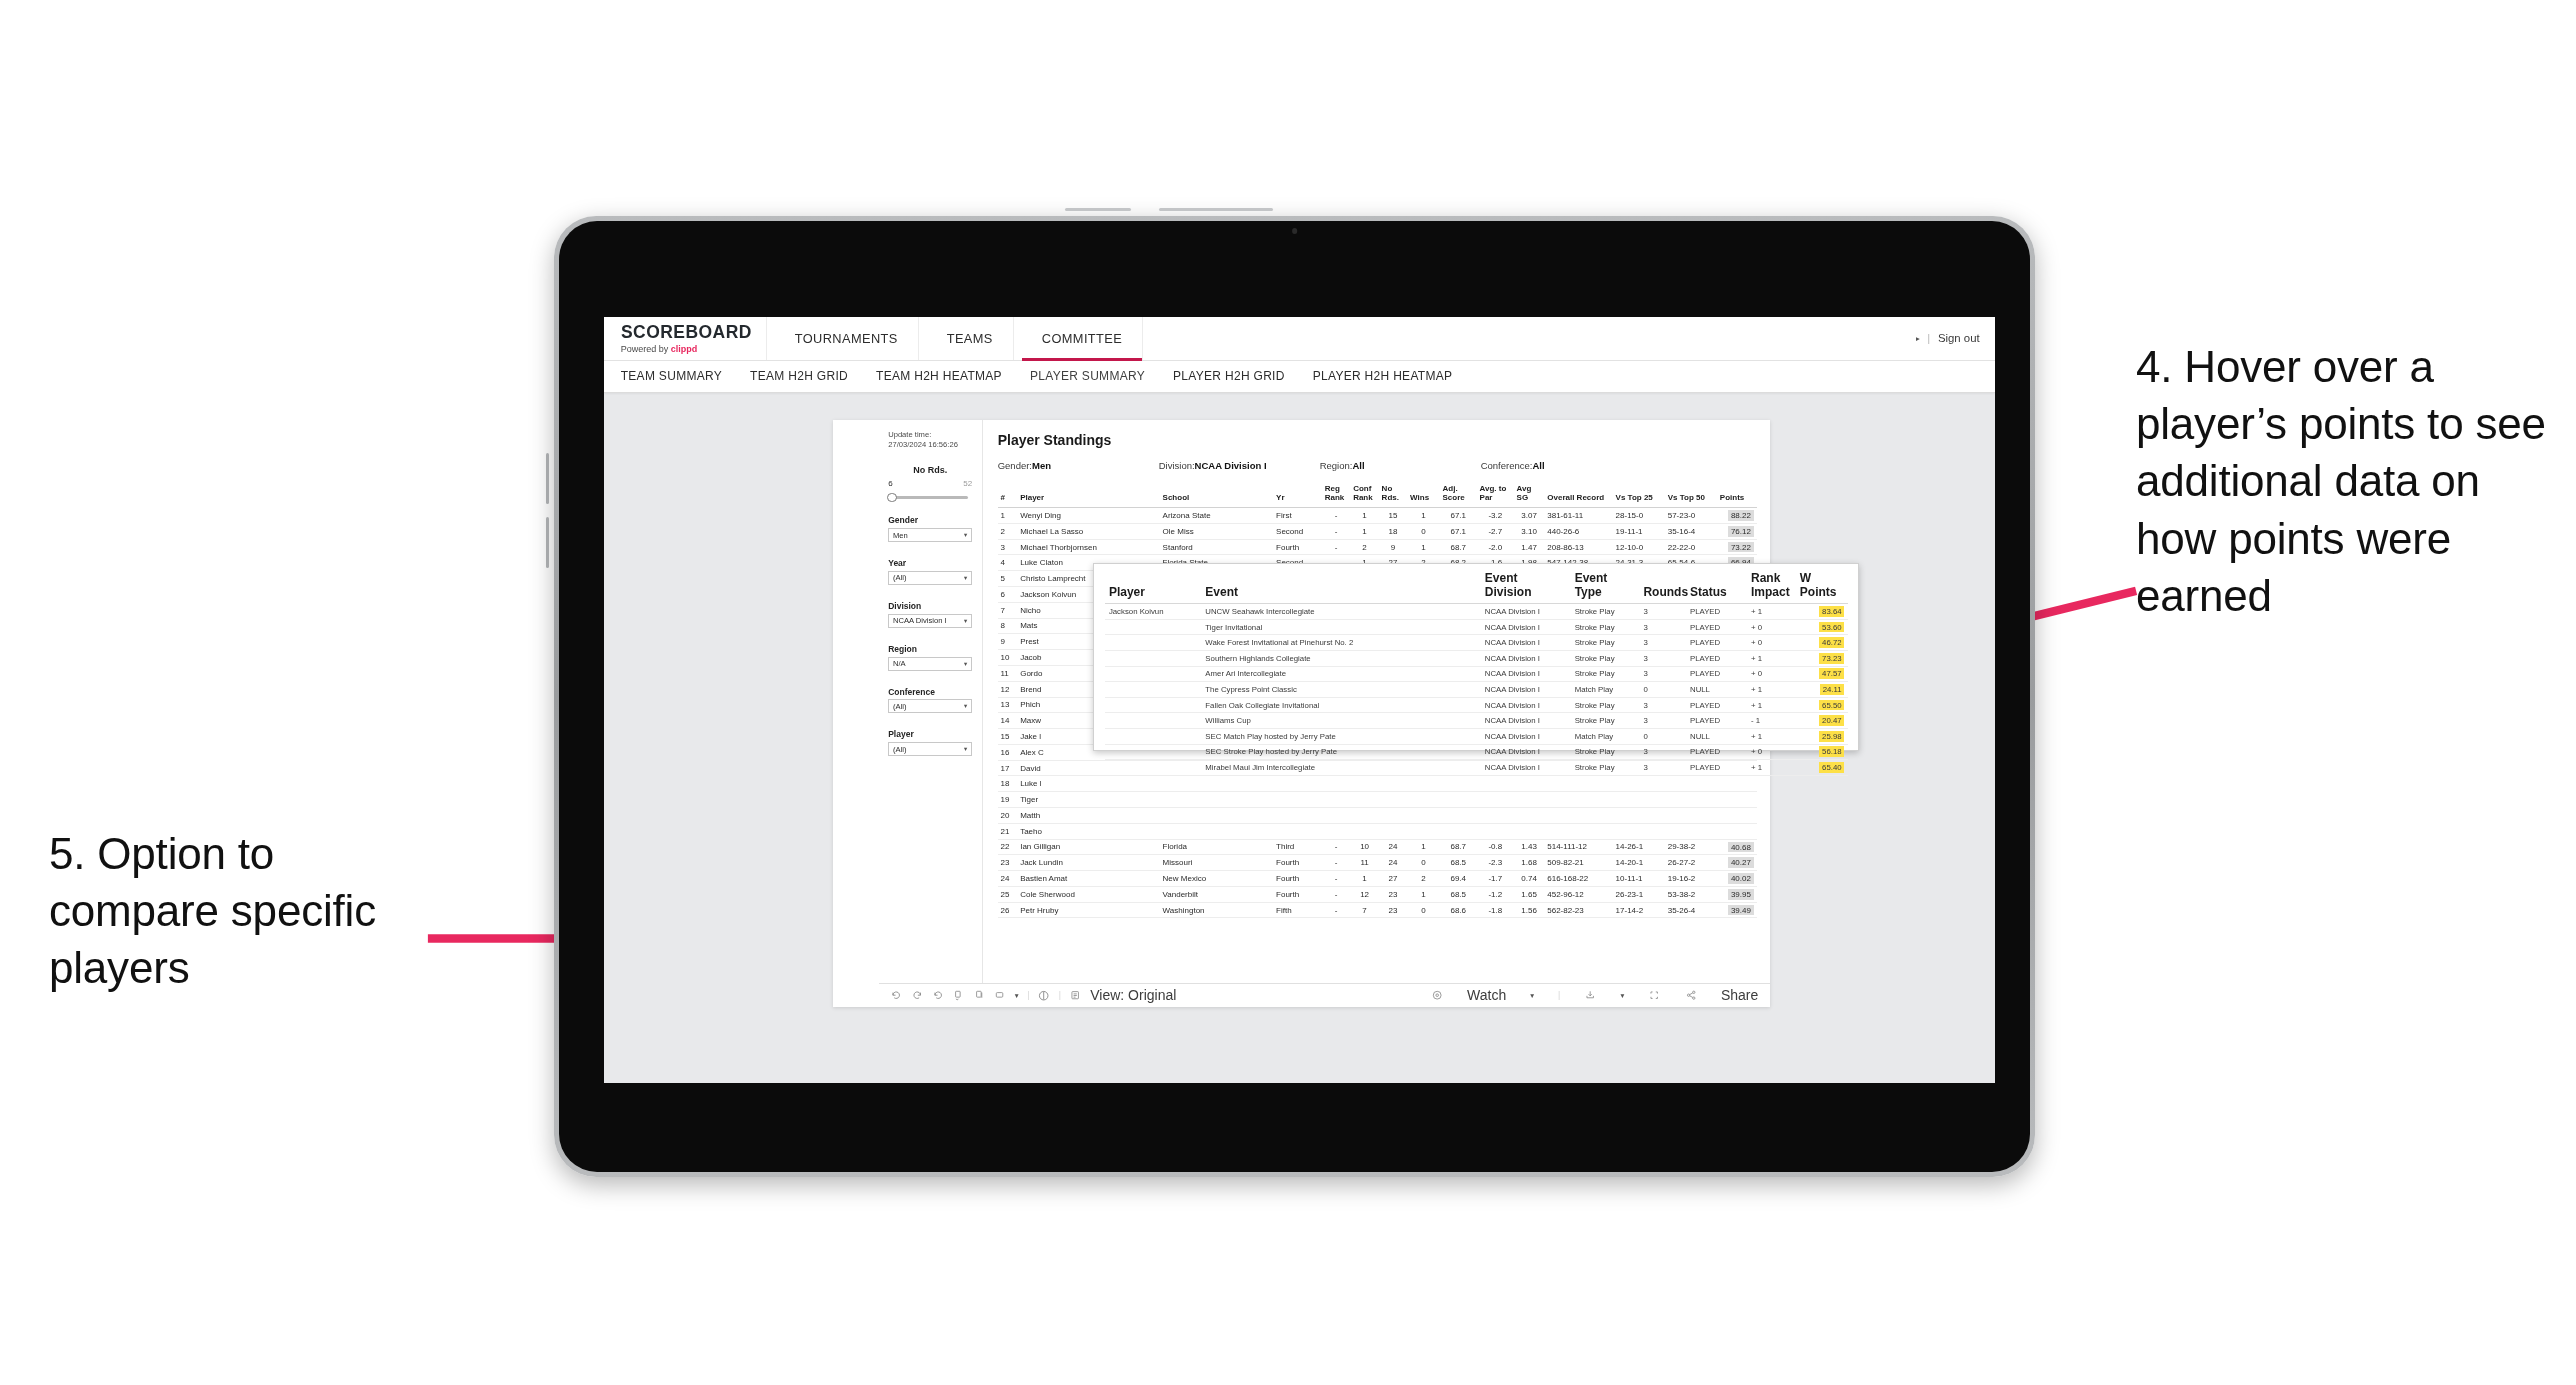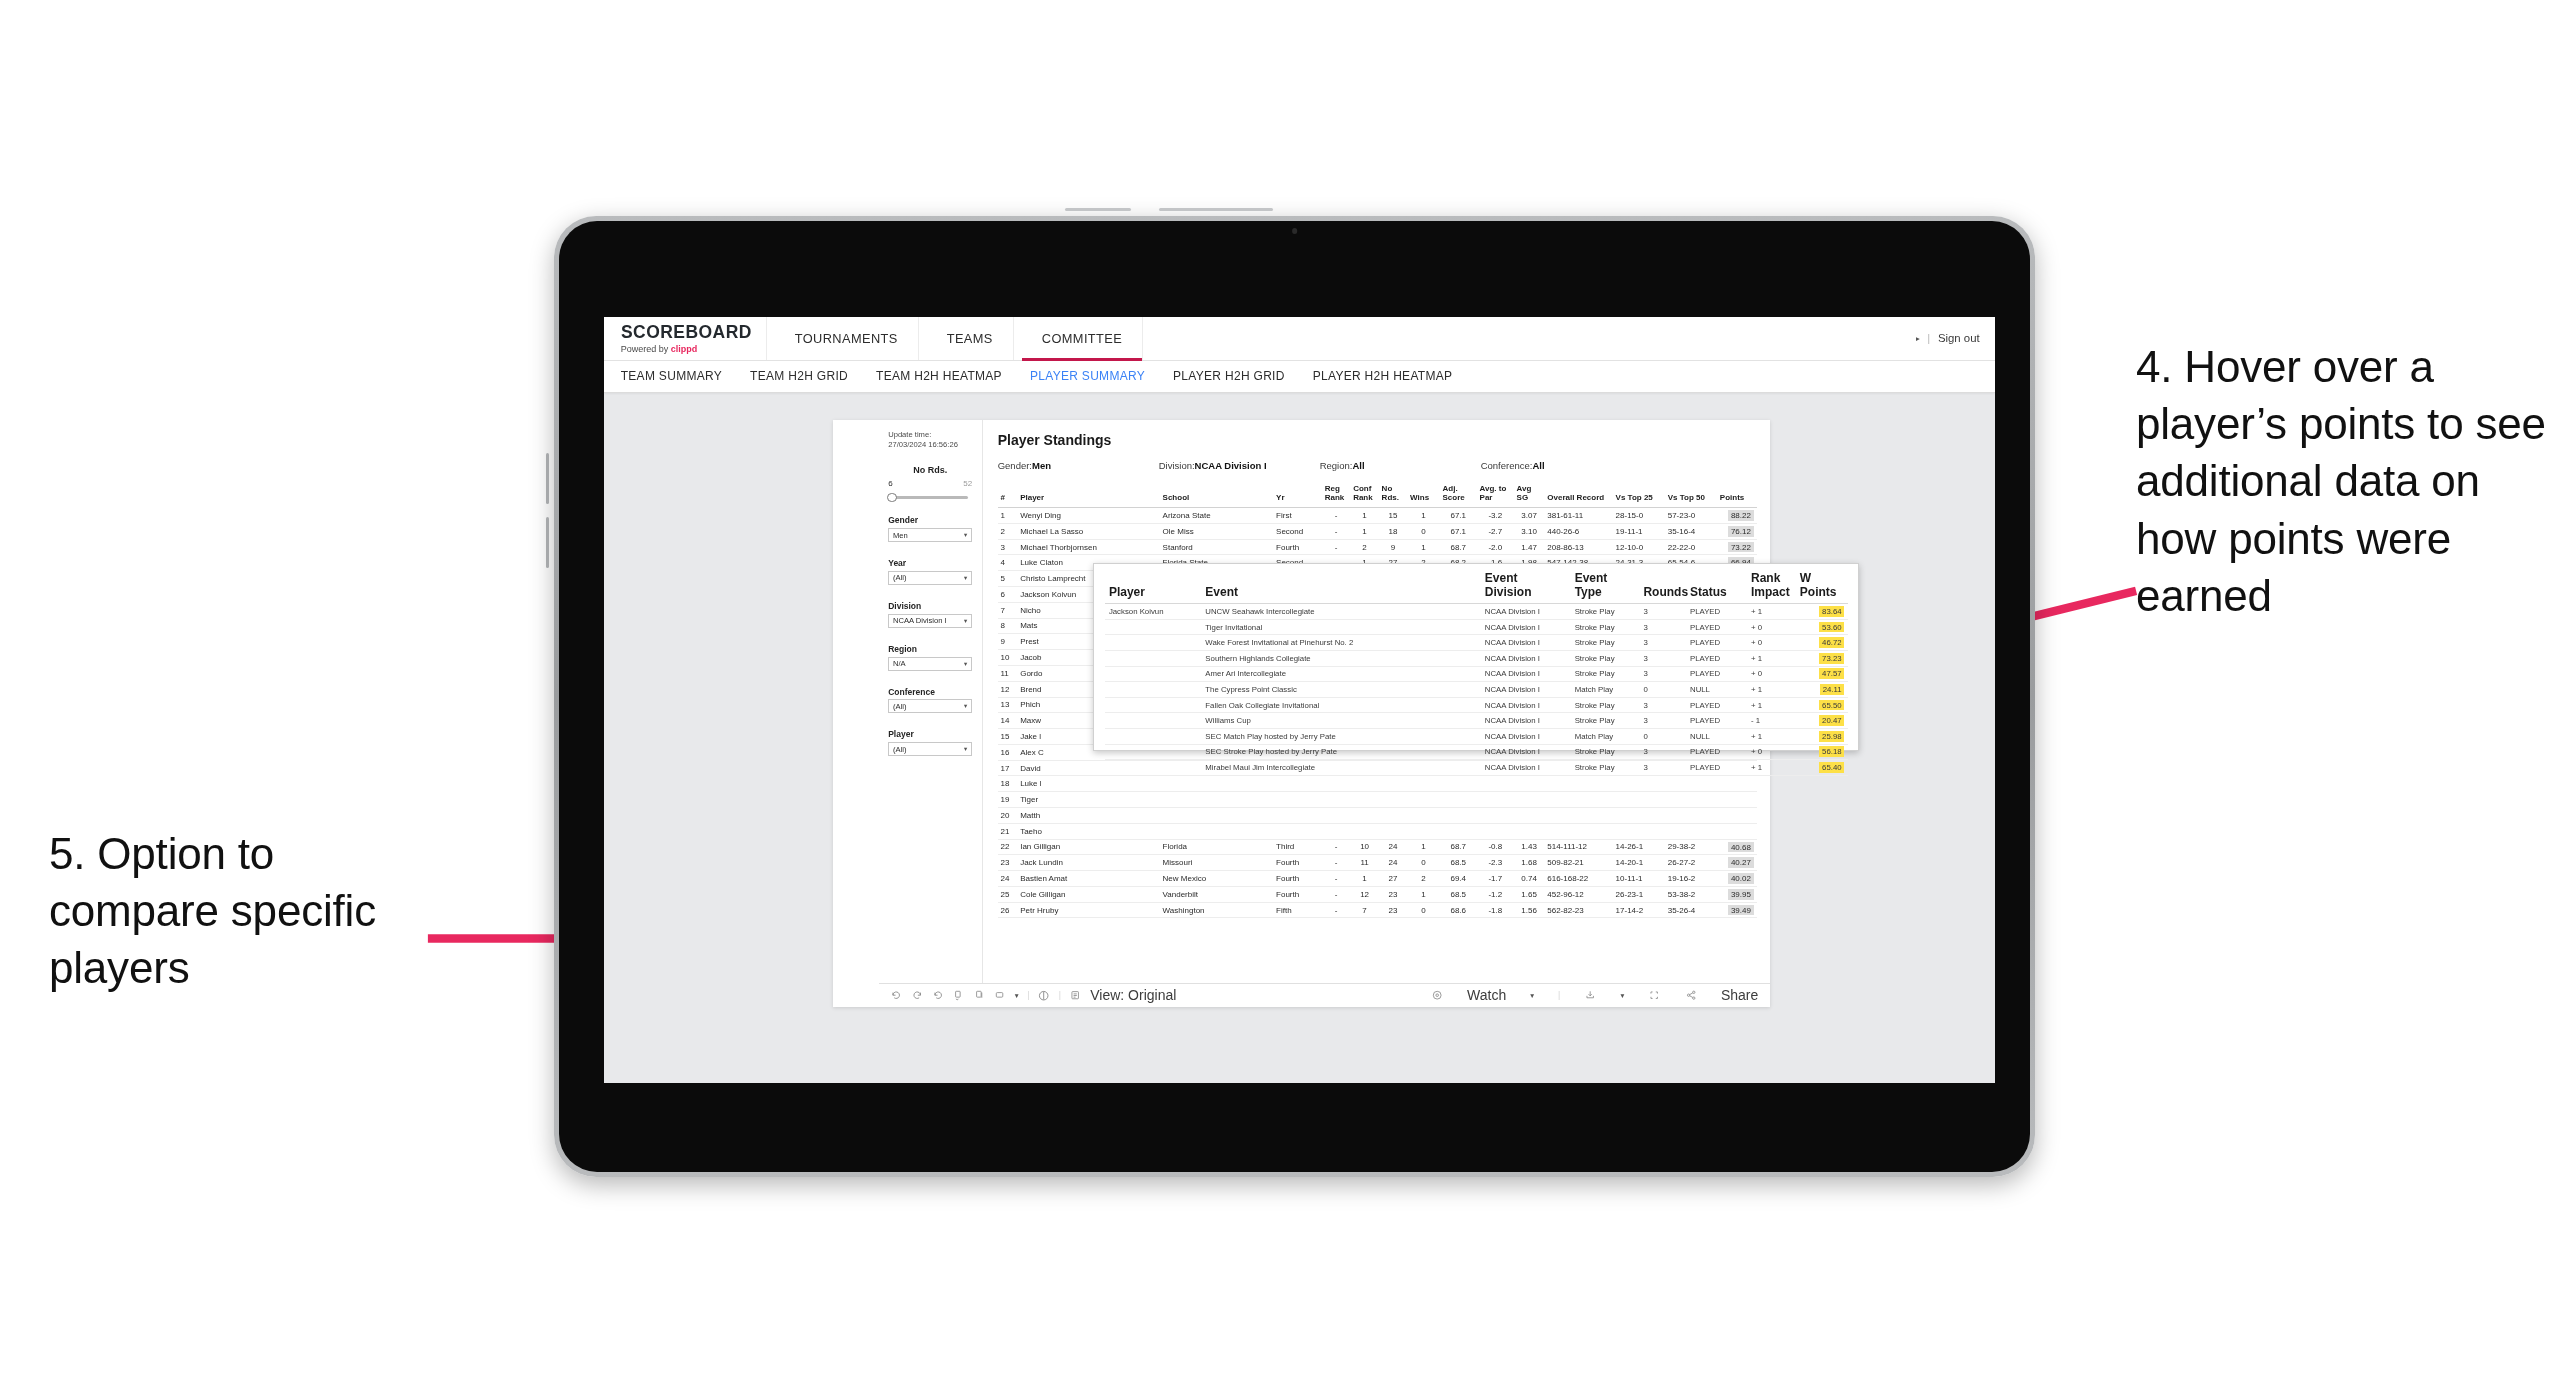--- a/index.html
+++ b/index.html
@@ -108,21 +108,21 @@
   #app-subbar {
     height:32px; background:#ffffff;
     display:flex; align-items:center;
     padding-left:17px; gap:28px;
     border-bottom:0.9px solid #dcdcdc;
     box-shadow:0 0.9px 1.9px rgba(0,0,0,0.05);
   }
   .subnav-item {
     font-size:12px; color:#2d2d2d; letter-spacing:0.3px; cursor:pointer;
   }
-  .subnav-item.active { color:#3b82f6; }
+  .subnav-item.active { color:#404040; }
 
   
   #viz-area {
     position:absolute; top:78px; left:0; right:0; bottom:0;
     background:#e8e9eb;
   }
   #viz-card {
     position:absolute; left:229px; top:25.5px;
     width:937px; height:587px;
     background:#ffffff;
@@ -795,21 +795,21 @@
                       <td class="c-adj">69.4</td>
                       <td class="c-atp">-1.7</td>
                       <td class="c-sg">0.74</td>
                       <td class="c-ovr">616-168-22</td>
                       <td class="c-t25">10-11-1</td>
                       <td class="c-t50">19-16-2</td>
                       <td class="c-pts"><span class="pts-cell">40.02</span></td>
                     </tr>
                     <tr>
                       <td class="c-num">25</td>
-                      <td class="c-player">Cole Gilligan</td>
+                      <td class="c-player">Cole Sherwood</td>
                       <td class="c-school">Vanderbilt</td>
                       <td class="c-yr">Fourth</td>
                       <td class="c-rr">-</td>
                       <td class="c-cr">12</td>
                       <td class="c-nr">23</td>
                       <td class="c-w">1</td>
                       <td class="c-adj">68.5</td>
                       <td class="c-atp">-1.2</td>
                       <td class="c-sg">1.65</td>
                       <td class="c-ovr">452-96-12</td>

